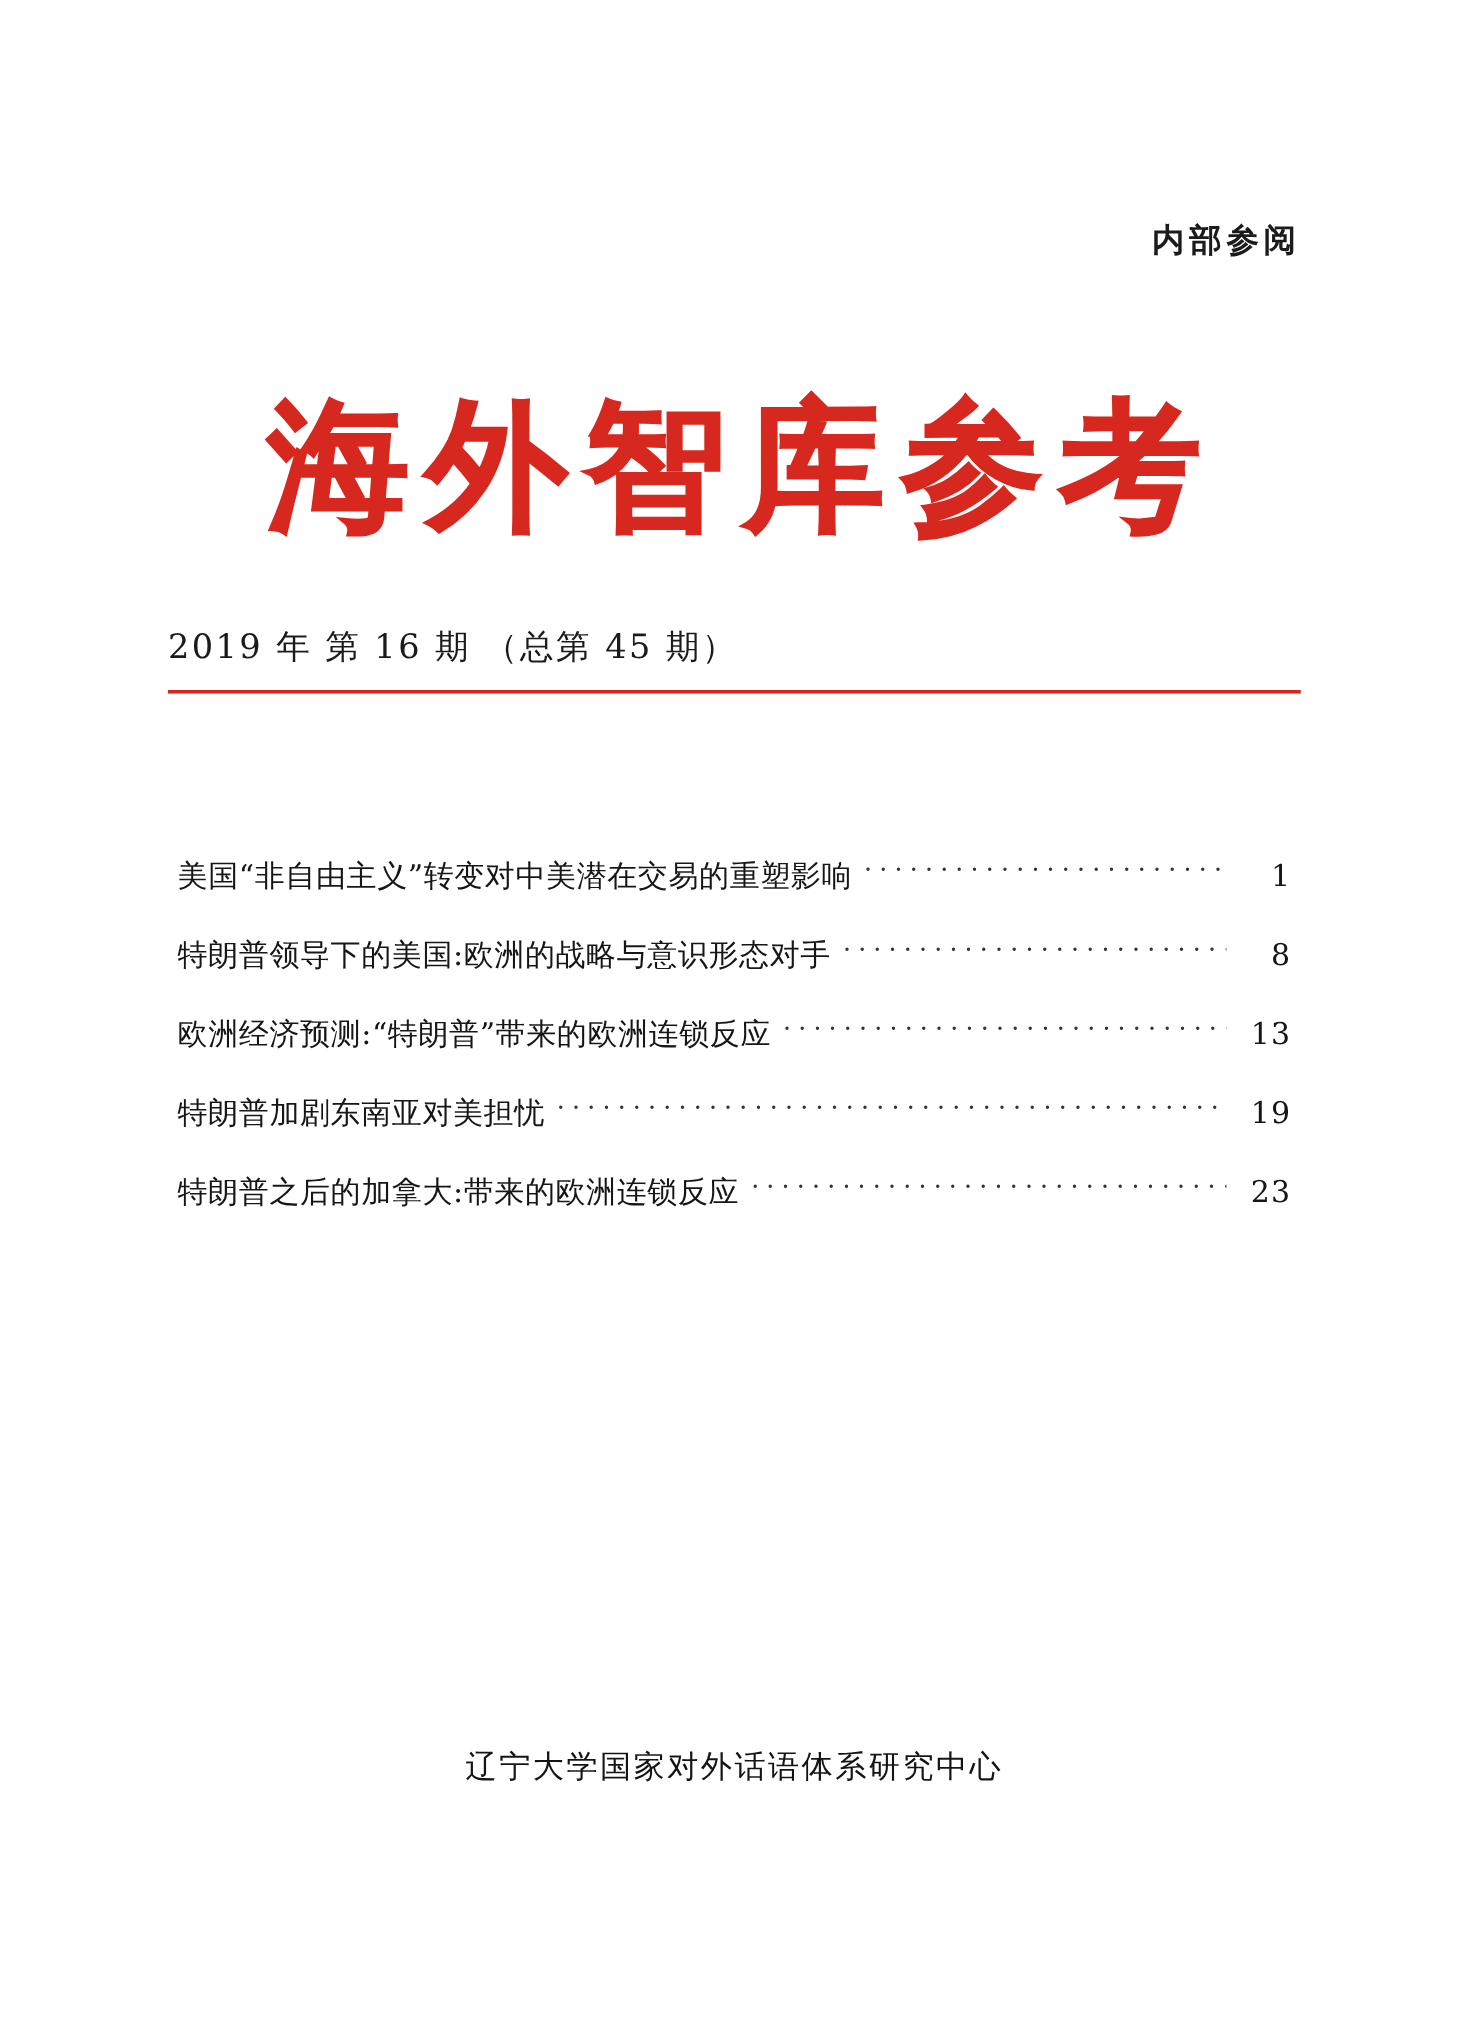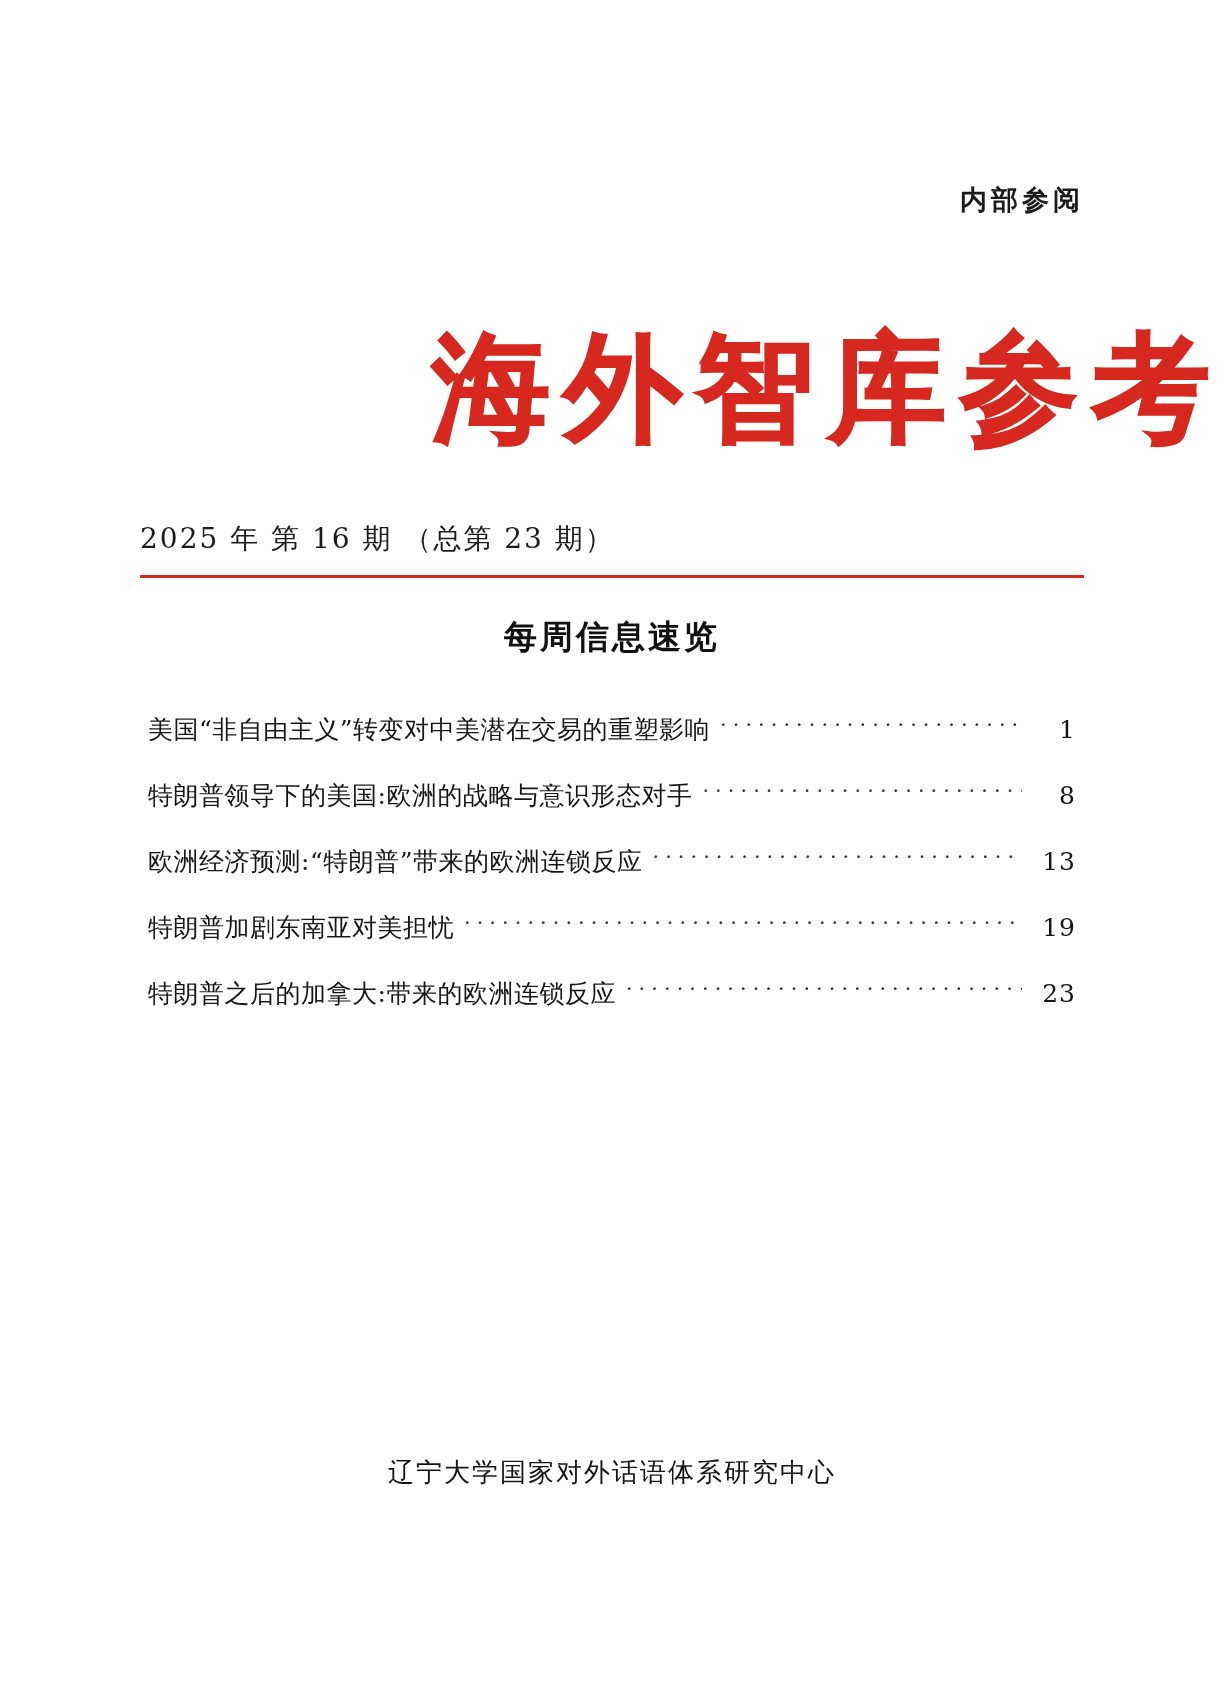--- a/index.html
+++ b/index.html
@@ -33,21 +33,21 @@
     font-weight: 600;
     margin-top: 48px;
   }
 
   
   .masthead {
     position: absolute;
     top: 322px;
     left: 0;
     right: 0;
-    text-align: right;
+    text-align: center;
   }
   .masthead-title {
     display: inline-block;
     font-family: "DejaVu Serif", "Liberation Serif", serif;
     font-size: 118px;
     line-height: 1.12;
     font-weight: 700;
     color: #d7281f;
     letter-spacing: 14px;
     text-indent: 14px;
@@ -153,26 +153,25 @@
 
 <div class="page">
 
   <div class="internal-label">内部参阅</div>
 
   <div class="masthead">
     <div class="masthead-title">海外智库参考</div>
   </div>
 
   <div class="issue-row">
-    <div class="issue-left">2025 年  第 16 期 （总第 23 期）</div>
+    <div class="issue-left">2019 年  第 16 期 （总第 45 期）</div>
   </div>
 
   <div class="rule"></div>
 
-  <div class="section-heading">每周信息速览</div>
 
   <div class="toc">
 
     <div class="toc-item">
       <span class="toc-title">美国“非自由主义”转变对中美潜在交易的重塑影响</span>
       <span class="toc-dots">·····························································································</span>
       <span class="toc-page">1</span>
     </div>
 
     <div class="toc-item">

